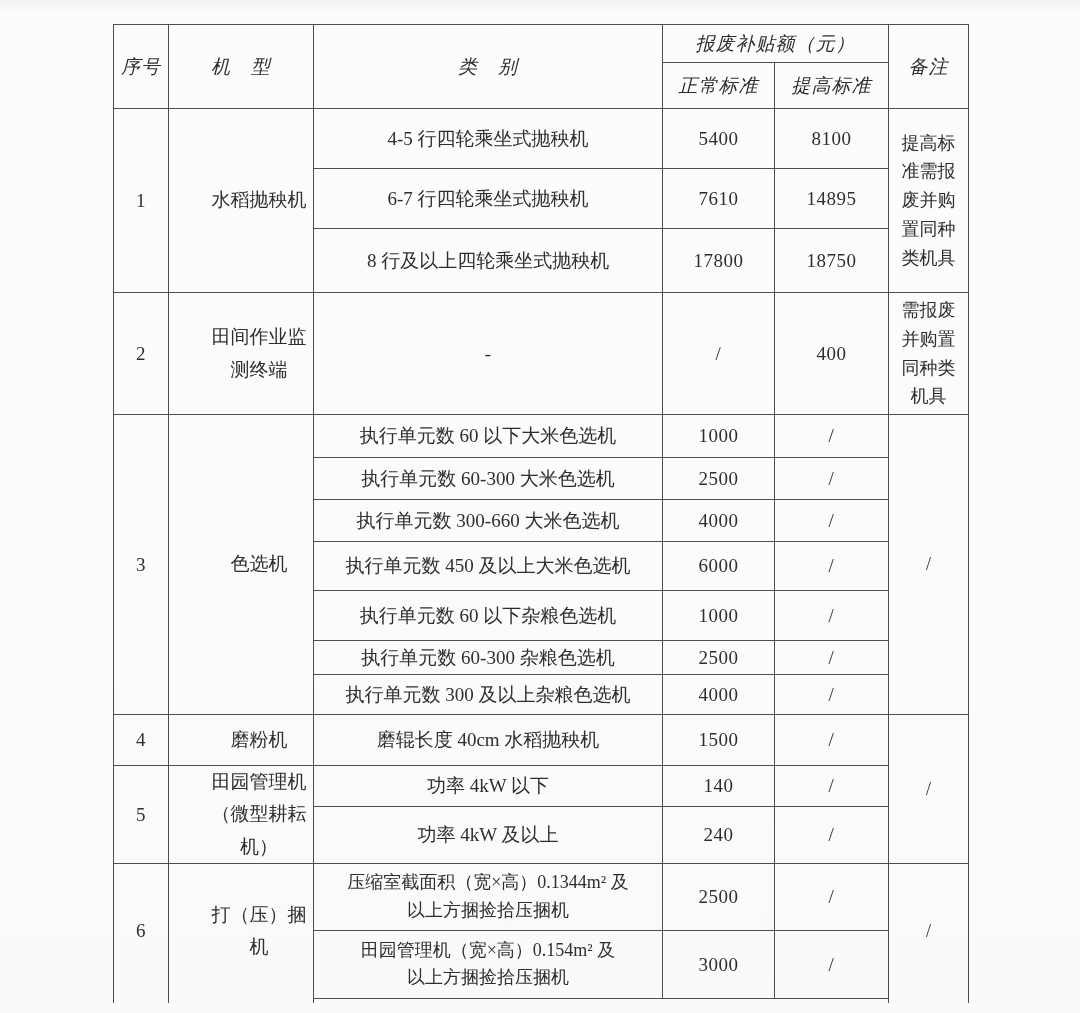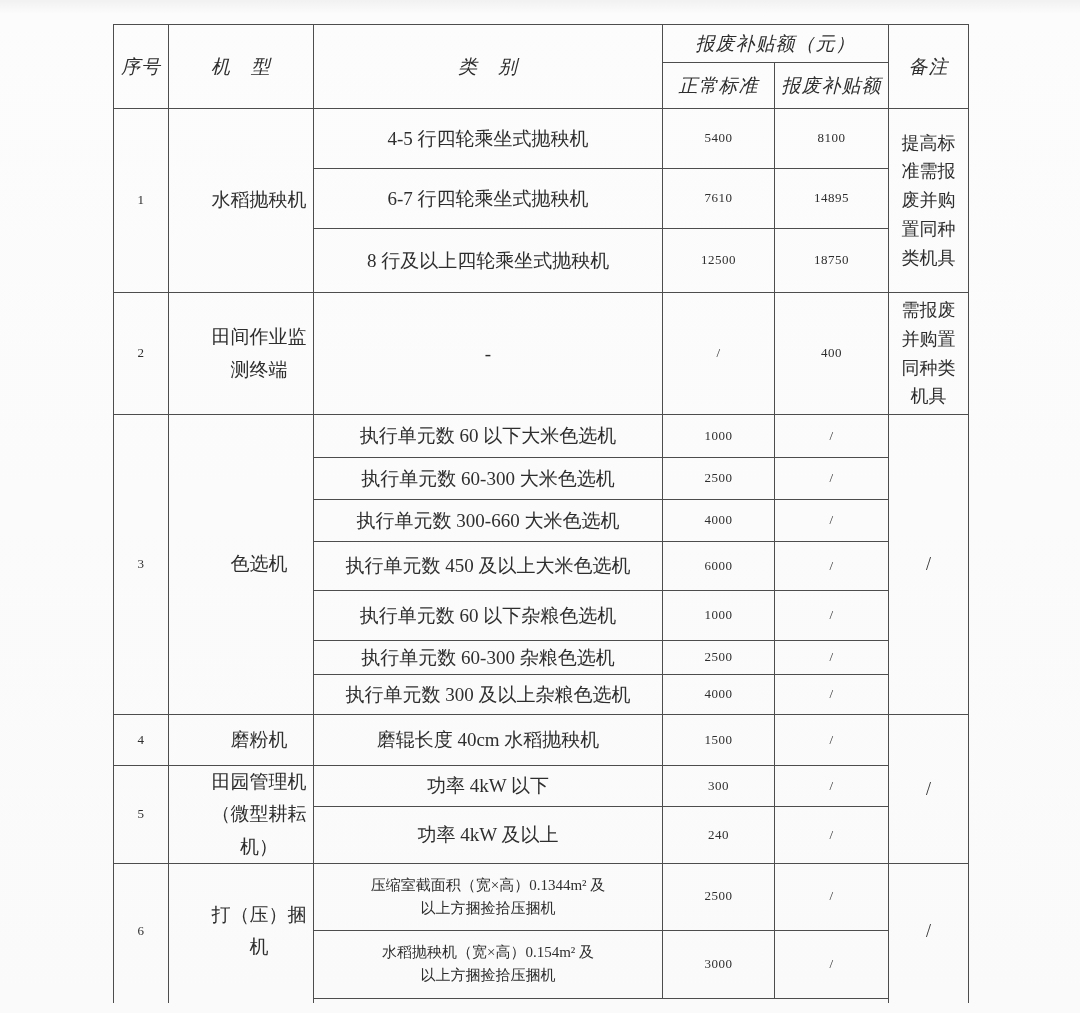--- a/index.html
+++ b/index.html
@@ -30,23 +30,23 @@
     text-align: center;
     vertical-align: middle;
     padding: 0 4px;
     font-weight: normal;
     font-size: 19px;
     white-space: pre-line;
     line-height: 1.45;
     overflow: hidden;
   }
   th { letter-spacing: 1px; font-style: italic; }
-  td.num { font-size: 13px; letter-spacing: 0.5px; }
+  td.num { font-size: 19px; letter-spacing: 0.5px; }
   td.remark { font-size: 18px; line-height: 1.6; padding: 0 10px; }
-  td.cat-small { font-size: 15px; line-height: 1.55; }
+  td.cat-small { font-size: 18px; line-height: 1.55; }
   td.machine { line-height: 1.7; padding-left: 40px; }
   
   tr.stub td { border: none; height: 5px; padding: 0; line-height: 0; }
   tr.stub td.v-lr { border-left: 1px solid #4d4d4d; border-right: 1px solid #4d4d4d; }
   tr.stub td.v-r  { border-right: 1px solid #4d4d4d; }
   td.no-bottom { border-bottom: none; }
 </style>
 </head>
 <body>
 
@@ -64,21 +64,21 @@
     <tbody>
         <tr style="height:38px">
       <th rowspan="2">序号</th>
       <th rowspan="2">机　型</th>
       <th rowspan="2">类　别</th>
       <th colspan="2">报废补贴额（元）</th>
       <th rowspan="2">备注</th>
     </tr>
     <tr style="height:46px">
       <th>正常标准</th>
-      <th>报废补贴额</th>
+      <th>提高标准</th>
     </tr>
 
     <tr style="height:60px">
       <td rowspan="3" class="num">1</td>
       <td rowspan="3" class="machine">水稻抛秧机</td>
       <td>4-5 行四轮乘坐式抛秧机</td>
       <td class="num">5400</td>
       <td class="num">8100</td>
       <td rowspan="3" class="remark">提高标
 准需报
@@ -86,21 +86,21 @@
 置同种
 类机具</td>
     </tr>
     <tr style="height:60px">
       <td>6-7 行四轮乘坐式抛秧机</td>
       <td class="num">7610</td>
       <td class="num">14895</td>
     </tr>
     <tr style="height:64px">
       <td>8 行及以上四轮乘坐式抛秧机</td>
-      <td class="num">12500</td>
+      <td class="num">17800</td>
       <td class="num">18750</td>
     </tr>
 
     <tr style="height:122px">
       <td class="num">2</td>
       <td class="machine">田间作业监
 测终端</td>
       <td>-</td>
       <td class="num">/</td>
       <td class="num">400</td>
@@ -157,40 +157,40 @@
       <td class="num">/</td>
       <td rowspan="3" class="remark">/</td>
     </tr>
 
     <tr style="height:40px">
       <td rowspan="2" class="num">5</td>
       <td rowspan="2" class="machine">田园管理机
 （微型耕耘
 机）</td>
       <td>功率 4kW 以下</td>
-      <td class="num">300</td>
+      <td class="num">140</td>
       <td class="num">/</td>
     </tr>
     <tr style="height:55px">
       <td>功率 4kW 及以上</td>
       <td class="num">240</td>
       <td class="num">/</td>
     </tr>
 
     <tr style="height:67px">
       <td rowspan="2" class="num no-bottom">6</td>
       <td rowspan="2" class="machine no-bottom">打（压）捆机</td>
       <td class="cat-small">压缩室截面积（宽×高）0.1344m² 及
 以上方捆捡拾压捆机</td>
       <td class="num">2500</td>
       <td class="num">/</td>
       <td rowspan="2" class="remark no-bottom">/</td>
     </tr>
     <tr style="height:68px">
-      <td class="cat-small">水稻抛秧机（宽×高）0.154m² 及
+      <td class="cat-small">田园管理机（宽×高）0.154m² 及
 以上方捆捡拾压捆机</td>
       <td class="num">3000</td>
       <td class="num">/</td>
     </tr>
 
     <tr class="stub" style="height:5px">
       <td class="v-lr"></td>
       <td class="v-r"></td>
       <td colspan="3"></td>
       <td class="v-lr"></td>

